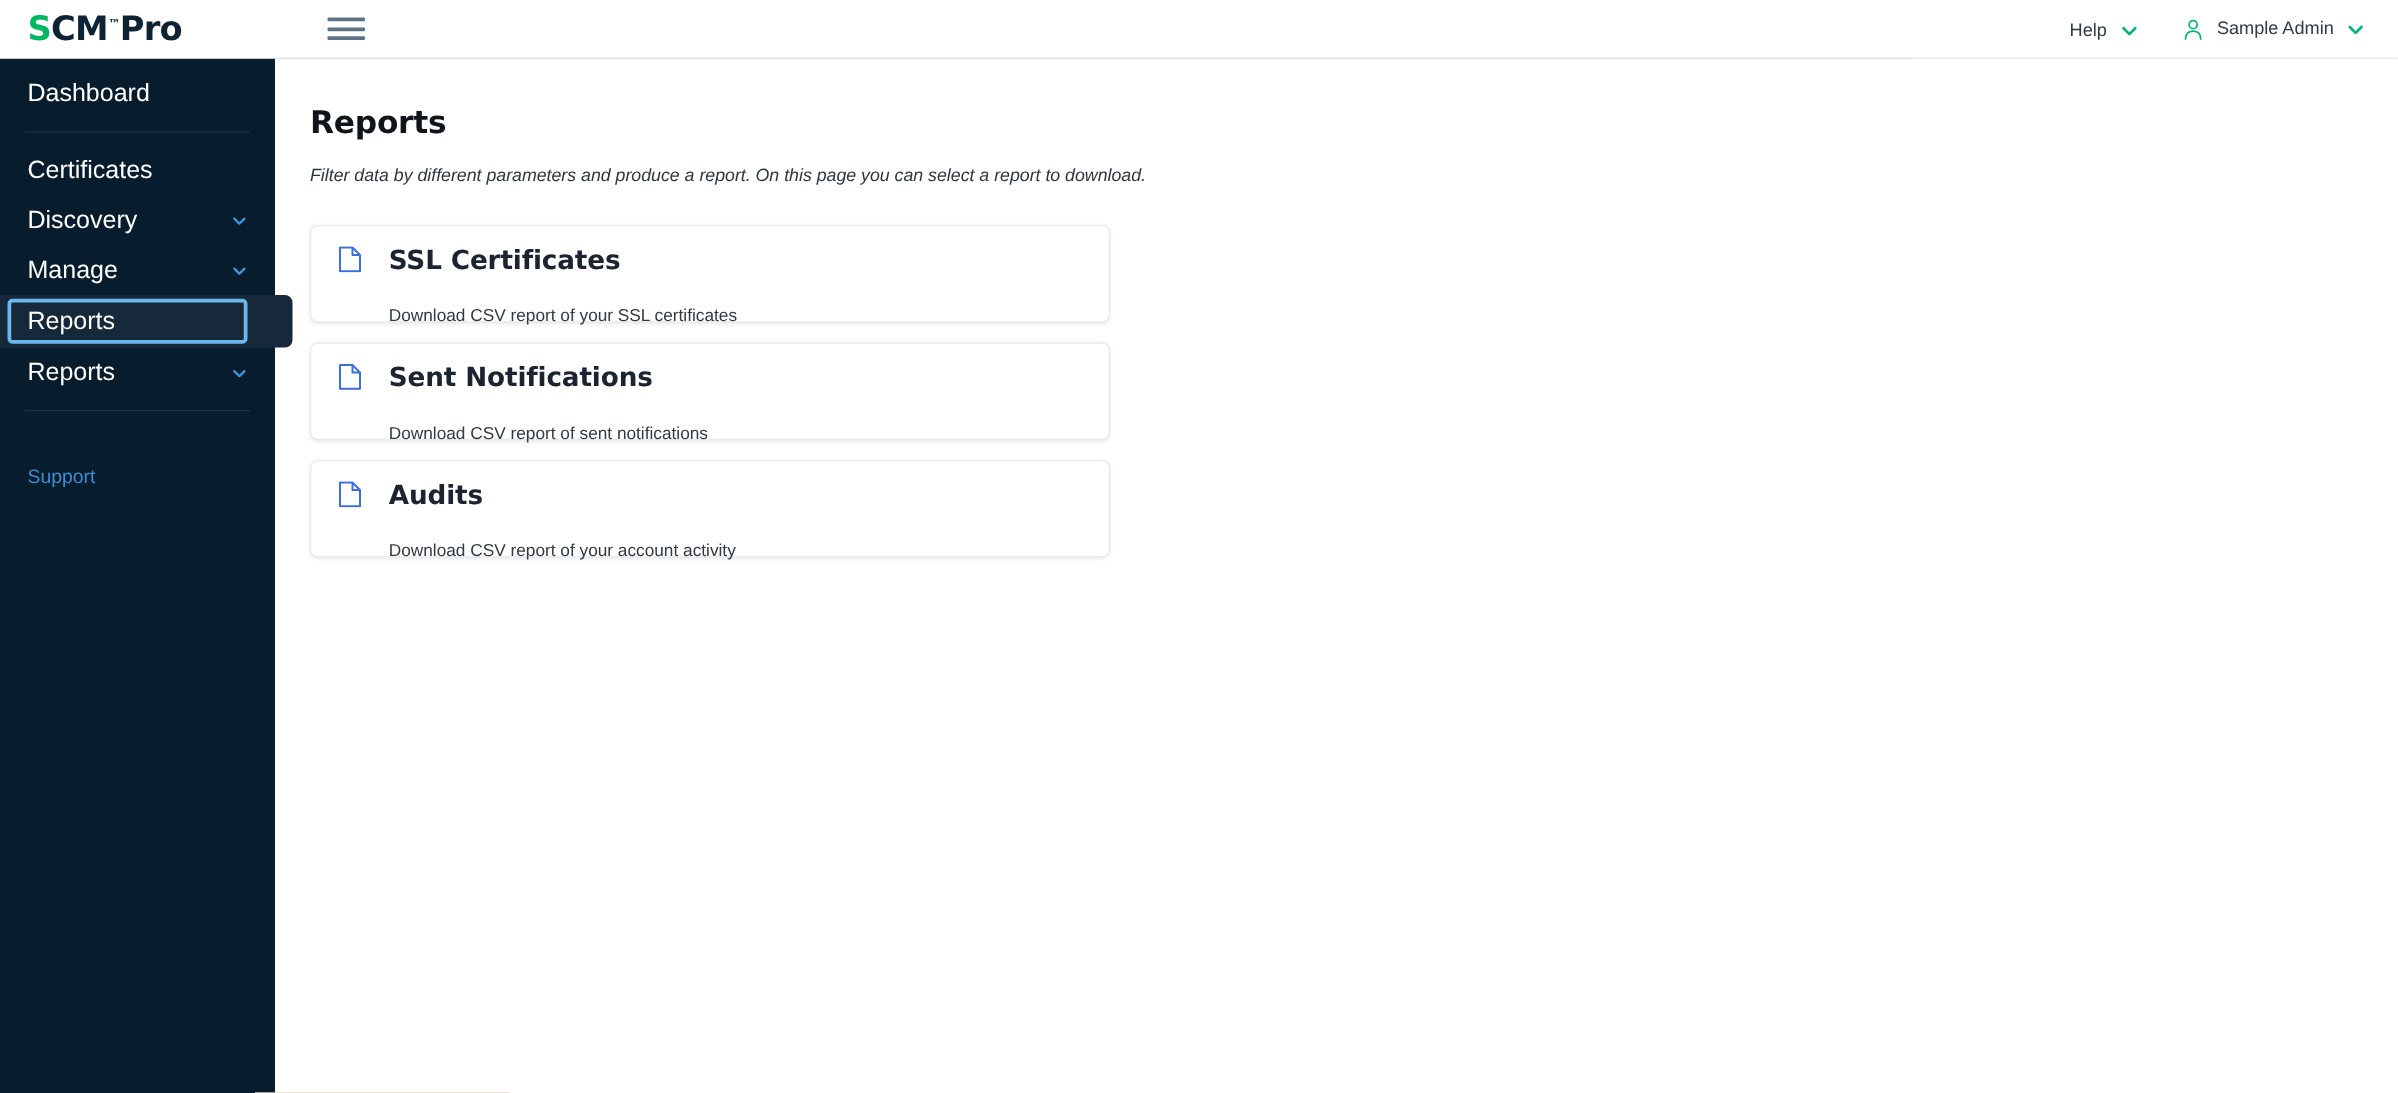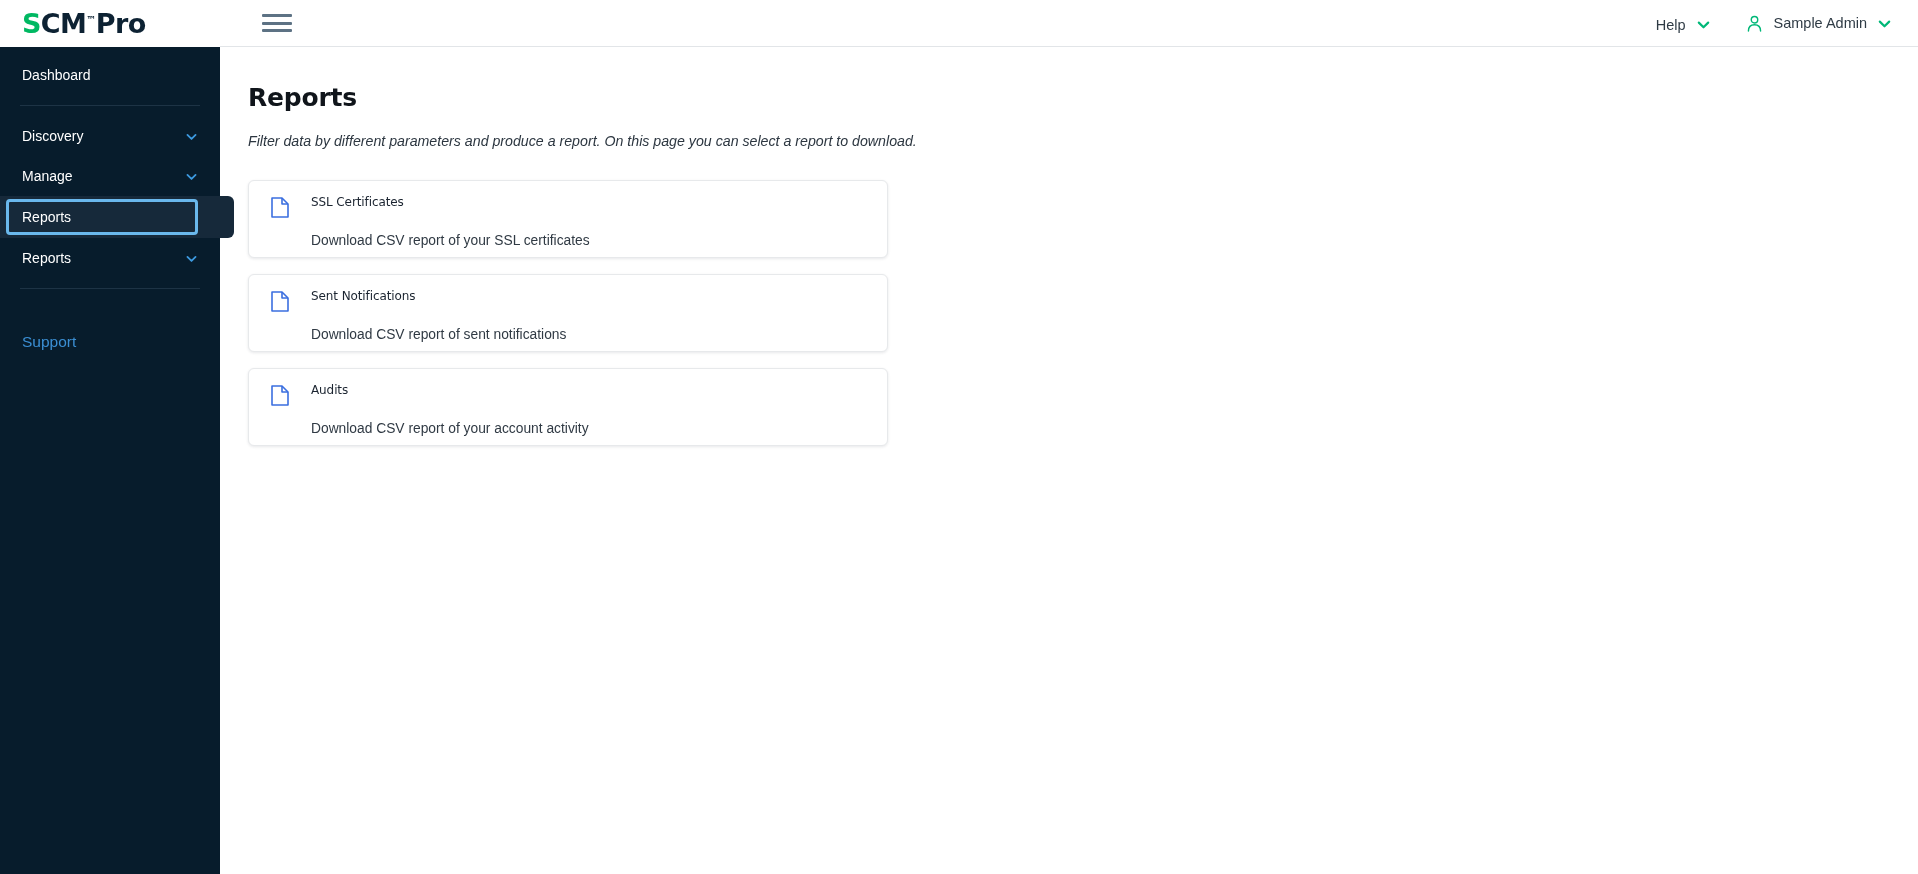--- a/index.html
+++ b/index.html
@@ -53,21 +53,21 @@
   .nav-group { padding-top: 8px; }
 
   .nav-item {
     position: relative;
     display: flex;
     align-items: center;
     justify-content: space-between;
     height: 40px;
     padding: 0 22px 0 22px;
     color: #ffffff;
-    font-size: 14px;
+    font-size: 20px;
     cursor: pointer;
     white-space: nowrap;
   }
   .nav-item span.label { line-height: 1; }
 
   .nav-divider {
     height: 1px;
     background: #1d3345;
     margin: 10px 20px 10px 20px;
   }
@@ -218,22 +218,22 @@
     color: #3b6fe0;
     flex: 0 0 auto;
     margin-top: 2px;
   }
   .doc-icon svg { display: block; }
 
   .card-text { margin-left: 22px; }
 
   .card-title {
     font-family: "DejaVu Sans", sans-serif;
-    font-size: 12px;
-    font-weight: 400;
+    font-size: 21px;
+    font-weight: 700;
     color: #1b2430;
     line-height: 1.25;
     letter-spacing: -0.1px;
     white-space: nowrap;
   }
 
   .card-sub {
     font-size: 13.8px;
     color: #303a44;
     line-height: 1.3;
@@ -253,20 +253,23 @@
     </div>
 
     <nav class="nav-group">
 
       <div class="nav-item">
         <span class="label">Dashboard</span>
       </div>
 
       <div class="nav-divider"></div>
 
+      <div class="nav-item">
+        <span class="label">Certificates</span>
+      </div>
 
       <div class="nav-item">
         <span class="label">Discovery</span>
         <span class="chev">
           <svg viewBox="0 0 16 16" width="13" height="13">
               <path d="M3 6 L8 11 L13 6" fill="none" stroke="currentColor" stroke-width="2.2" stroke-linecap="round" stroke-linejoin="round"></path>
             </svg>
         </span>
       </div>
 

